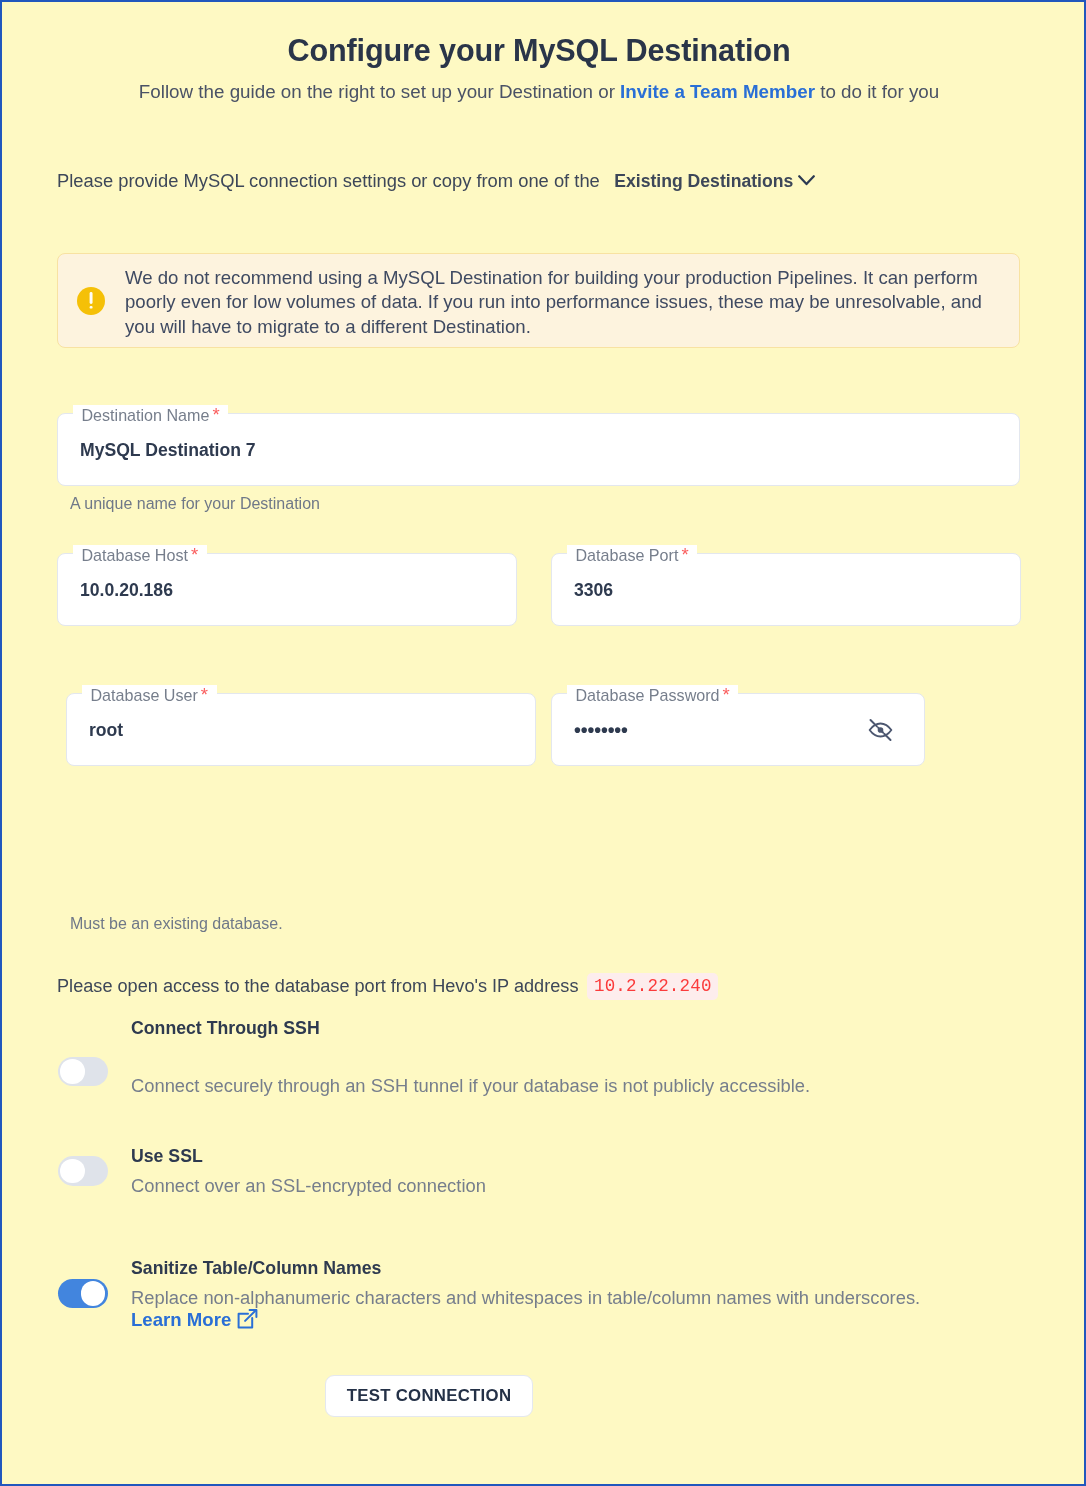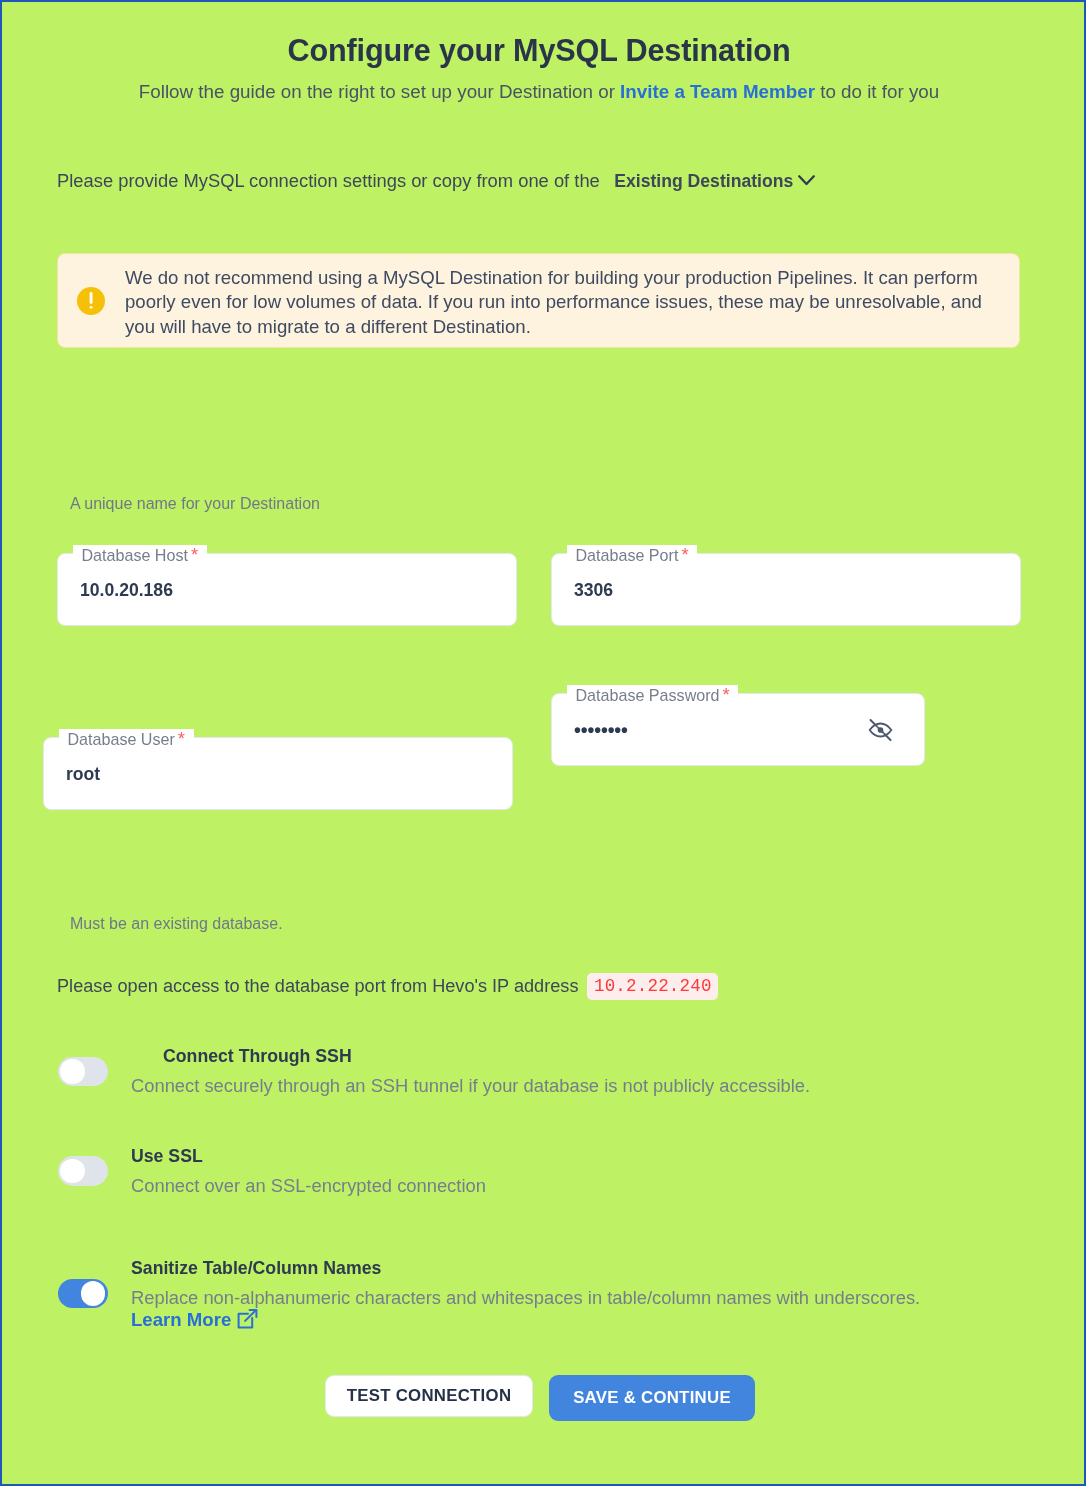--- a/index.html
+++ b/index.html
@@ -6,21 +6,21 @@
   html, body { margin:0; padding:0; }
   body {
     width:1086px; height:1486px;
     background:#ffffff;
     font-family:"Liberation Sans", sans-serif;
     -webkit-font-smoothing: antialiased;
   }
   .page-frame {
     position:absolute; left:0; top:0; width:1086px; height:1486px;
     border:2px solid #2157bd;
-    background:#bef264;
+    background:#fef9c3;
     overflow:hidden;
   }
   .content { position:absolute; left:-2px; top:-2px; width:1086px; height:1486px; }
 
   
   .title {
     position:absolute; left:0; width:1078px; top:33px;
     text-align:center;
     font-size:30.6px; font-weight:bold; color:#2a3549;
     letter-spacing:-0.15px;
@@ -116,35 +116,40 @@
 
   <div class="warn">
     <svg class="ico" width="28" height="28" viewBox="0 0 28 28">
       <circle cx="14" cy="14" r="14" fill="#f5c007"></circle>
       <rect x="12.6" y="5.0" width="2.95" height="12.0" rx="1.4" fill="#fffdf7"></rect>
       <rect x="12.6" y="19.0" width="2.95" height="2.6" rx="1.2" fill="#fffdf7"></rect>
     </svg>
     <div class="txt">We do not recommend using a MySQL Destination for building your production Pipelines. It can perform poorly even for low volumes of data. If you run into performance issues, these may be unresolvable, and you will have to migrate to a different Destination.</div>
   </div>
 
+  <div class="field" style="left:57px; top:413px; width:963px; height:73px;">
+    <div class="fbox"></div>
+    <div class="flabel"><span>Destination Name</span><span class="req">*</span></div>
+    <div class="fval">MySQL Destination 7</div>
+  </div>
   <div class="fhelp" style="left:70px; top:495px;">A unique name for your Destination</div>
 
   <div class="field" style="left:57px; top:553px; width:460px; height:73px;">
     <div class="fbox"></div>
     <div class="flabel"><span>Database Host</span><span class="req">*</span></div>
     <div class="fval">10.0.20.186</div>
   </div>
 
   <div class="field" style="left:551px; top:553px; width:470px; height:73px;">
     <div class="fbox"></div>
     <div class="flabel"><span>Database Port</span><span class="req">*</span></div>
     <div class="fval">3306</div>
   </div>
 
-  <div class="field" style="left:43px; top:693px; width:470px; height:73px;margin-top:44px;">
+  <div class="field" style="left:66px; top:693px; width:470px; height:73px;">
     <div class="fbox"></div>
     <div class="flabel"><span>Database User</span><span class="req">*</span></div>
     <div class="fval">root</div>
   </div>
 
   <div class="field" style="left:551px; top:693px; width:374px; height:73px;padding-left:41px;">
     <div class="fbox"></div>
     <div class="flabel"><span>Database Password</span><span class="req">*</span></div>
     <div class="fval dots">••••••••</div>
     <svg class="eye" width="25" height="25" viewBox="0 0 23 23">
@@ -161,21 +166,21 @@
   <div class="fhelp" style="left:70px; top:915px;">Must be an existing database.</div>
 
   <div class="ip-row">
     <span>Please open access to the database port from Hevo's IP address</span>
     <span class="ip-chip">10.2.22.240</span>
   </div>
 
   <div class="tg" style="left:57.8px; top:1056.5px;">
         <div class="knob"></div>
       </div>
-  <div class="t-title" style="left:131px; top:1048px;margin-left:32px;">Connect Through SSH</div>
+  <div class="t-title" style="left:131px; top:1020px;">Connect Through SSH</div>
   <div class="t-desc" style="left:131px; top:1077px;">Connect securely through an SSH tunnel if your database is not publicly accessible.</div>
 
   <div class="tg" style="left:57.8px; top:1156px;">
         <div class="knob"></div>
       </div>
   <div class="t-title" style="left:131px; top:1148px;">Use SSL</div>
   <div class="t-desc" style="left:131px; top:1177px;">Connect over an SSL-encrypted connection</div>
 
   <div class="tg on" style="left:57.6px; top:1278.8px;">
         <div class="knob"></div>
@@ -187,16 +192,15 @@
     <svg width="21" height="21" viewBox="0 0 21 21">
       <g fill="none" stroke="#2a6fd6" stroke-width="2" stroke-linecap="round" stroke-linejoin="round">
         <path d="M11 5.8 H1.6 V19.4 H15.2 V10"></path>
         <path d="M8.1 12.9 L18.9 2.1"></path>
         <path d="M12.6 2.1 H19.4 V8.9"></path>
       </g>
     </svg>
   </a>
 
   <div class="btn outline" style="left:325px; top:1375px; width:208px; height:42px;">TEST CONNECTION</div>
-  <div class="btn primary" style="left:549px; top:1375px; width:206px; height:46px;">SAVE &amp; CONTINUE</div>
 
  </div>
 </div>
 
 </body></html>

